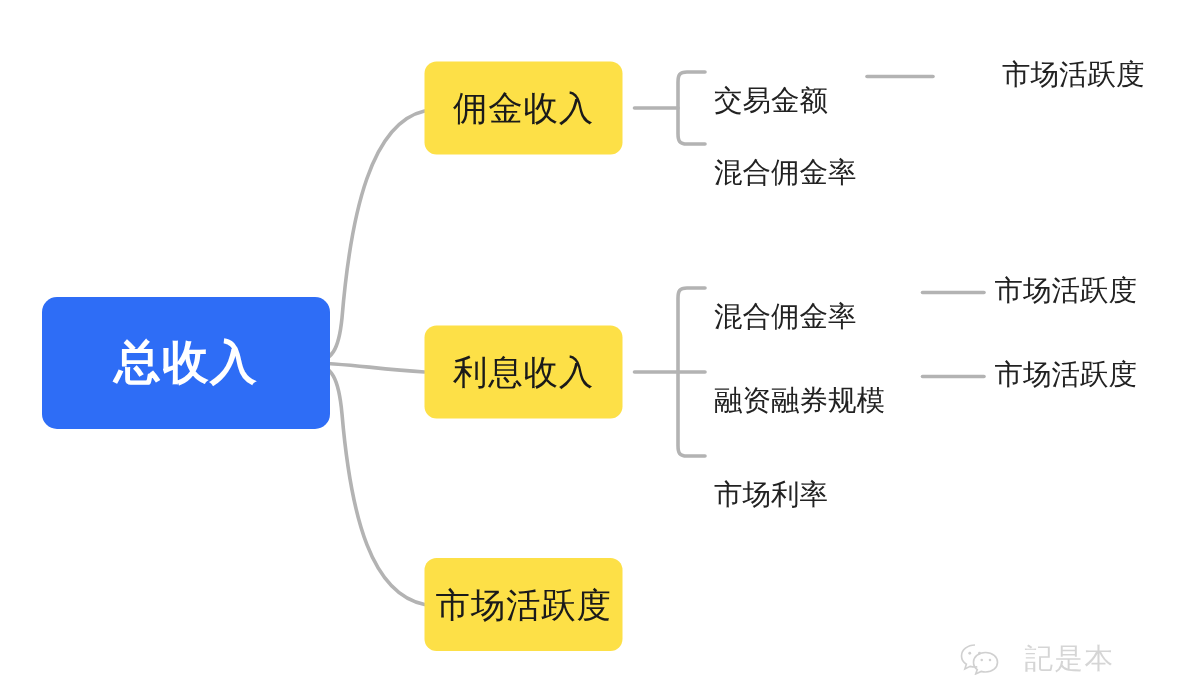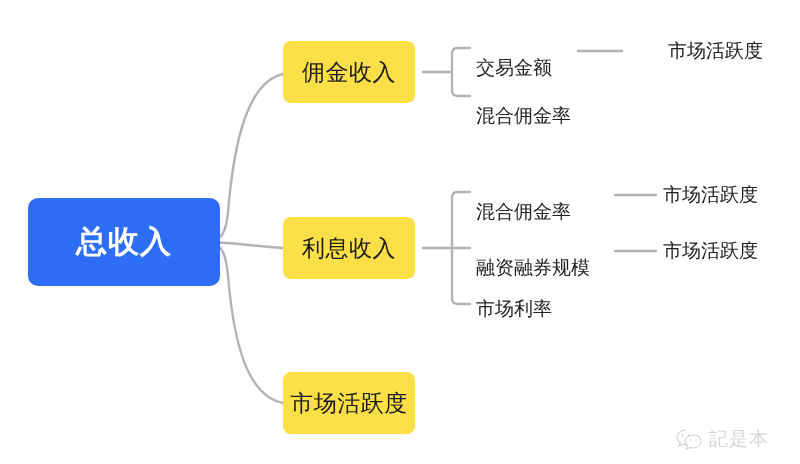--- a/index.html
+++ b/index.html
@@ -65,25 +65,25 @@
     color: #222222;
     font-size: 19px;
     line-height: 1;
   }
   .leaf-l1 { left: 476px; margin-top: 17px; }
   .leaf-l2 { left: 668px; }
   .leaf-l2b { left: 663px; }
 
   .watermark {
     position: absolute;
-    left: 676px;
+    left: 640px;
     top: 426px;
     display: flex;
     align-items: center;
-    gap: 7px;
+    gap: 17px;
     opacity: 0.30;
     text-align: right;
   }
   .watermark-text {
     font-size: 19px;
     color: #777777;
     letter-spacing: 1px;
     white-space: nowrap;
   }
   .wechat-icon {
@@ -142,21 +142,21 @@
   <div class="leaf leaf-l1" style="top:89px;">混合佣金率</div>
 
   <div class="leaf leaf-l1" style="top:185px;">混合佣金率</div>
 
   <div class="leaf leaf-l2b" style="top:185px;">市场活跃度</div>
 
   <div class="leaf leaf-l1" style="top:241px;">融资融券规模</div>
 
   <div class="leaf leaf-l2b" style="top:241px;">市场活跃度</div>
 
-  <div class="leaf leaf-l1" style="top:282px;">市场利率</div>
+  <div class="leaf leaf-l1" style="top:304px;">市场利率</div>
 
   <div class="watermark">
     <svg class="wechat-icon" viewBox="0 0 52 44" xmlns="http://www.w3.org/2000/svg">
       <g fill="none" stroke="#666666" stroke-width="2.2">
         <path d="M20 4 C10 4 2 10.5 2 18.5 C2 23 4.5 27 8.5 29.6 L6.5 36 L13.5 32.5
                  C15.6 33 17.8 33.3 20 33.3 C21 33.3 22 33.2 23 33.1"></path>
         <path d="M34 14 C43.5 14 50 19.8 50 27 C50 34.2 43.5 40 34 40
                  C32 40 30 39.7 28.2 39.2 L21 42.5 L23 36.8
                  C19.6 34.4 18 31 18 27 C18 19.8 24.5 14 34 14 Z"></path>
       </g>

